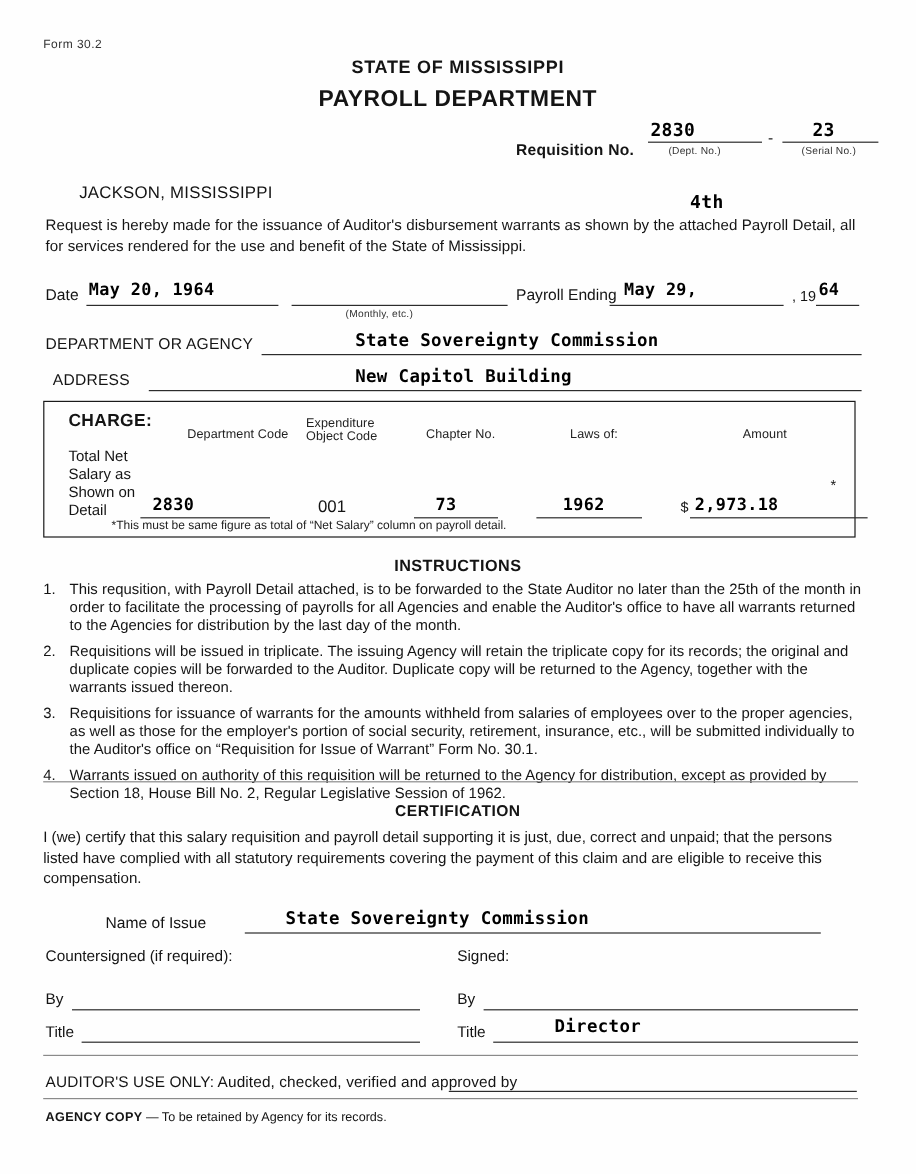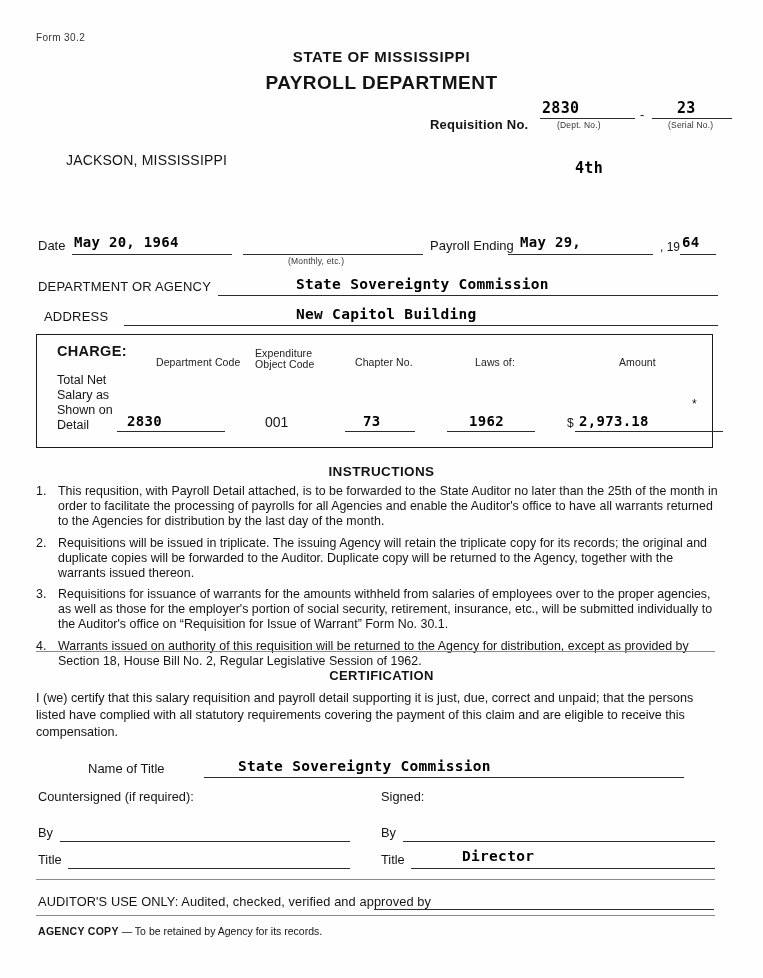--- a/index.html
+++ b/index.html
@@ -275,20 +275,21 @@
     <span class="hand" id="req-serial-value">23</span>
     <span id="req-serial-line"></span>
     <span class="caption" id="cap-dept">(Dept. No.)</span>
     <span class="caption" id="cap-serial">(Serial No.)</span>
   </div>
 
   <div class="abs" id="to-line2">JACKSON, MISSISSIPPI</div>
 
   <div class="abs hand" id="fourth-mark">4th</div>
 
+  <div class="abs" id="request-para">Request is hereby made for the issuance of Auditor's disbursement warrants as shown by the attached Payroll Detail, all for services rendered for the use and benefit of the State of Mississippi.</div>
 
   <div class="abs" id="date-row">
     <span id="date-label">Date</span>
     <span class="hand" id="date-value">May 20, 1964</span>
     <span id="date-line"></span>
     <span id="monthly-line"></span>
     <span class="caption" id="cap-monthly">(Monthly, etc.)</span>
     <span id="payroll-end-label">Payroll Ending</span>
     <span class="hand" id="payroll-end-value">May 29,</span>
     <span id="payroll-end-line"></span>
@@ -334,20 +335,21 @@
 
     <span class="val-cell hand" id="v-laws">1962</span>
     <span class="val-line" id="l-laws"></span>
 
     <span class="val-cell" id="v-dollar">$</span>
     <span class="val-cell hand" id="v-amt">2,973.18</span>
     <span class="val-line" id="l-amt"></span>
 
     <span class="val-cell" id="asterisk-mark">*</span>
 
+    <span id="charge-footnote">*This must be same figure as total of “Net Salary” column on payroll detail.</span>
   </div>
 
   <div class="abs" id="instructions-title">INSTRUCTIONS</div>
   <div class="abs" id="instructions-list">
     <div class="instr-item">
       <span class="instr-num">1.</span>
       <span>This requsition, with Payroll Detail attached, is to be forwarded to the State Auditor no later than the 25th of the month in order to facilitate the processing of payrolls for all Agencies and enable the Auditor's office to have all warrants returned to the Agencies for distribution by the last day of the month.</span>
     </div>
     <div class="instr-item">
       <span class="instr-num">2.</span>
@@ -362,21 +364,21 @@
       <span>Warrants issued on authority of this requisition will be returned to the Agency for distribution, except as provided by Section 18, House Bill No. 2, Regular Legislative Session of 1962.</span>
     </div>
   </div>
 
   <div class="abs rule-light" id="divider-1"></div>
 
   <div class="abs" id="certification-para">I (we) certify that this salary requisition and payroll detail supporting it is just, due, correct and unpaid; that the persons listed have complied with all statutory requirements covering the payment of this claim and are eligible to receive this compensation.</div>
   <div class="abs" id="certification-title">CERTIFICATION</div>
 
   <div class="abs" id="agency-row">
-    <span id="agency-label">Name of Title</span>
+    <span id="agency-label">Name of Issue</span>
     <span class="hand" id="agency-value">State Sovereignty Commission</span>
     <span id="agency-line"></span>
   </div>
 
   <div class="abs" id="countersigned-label">Countersigned (if required):</div>
   <div class="abs" id="signed-label">Signed:</div>
 
   <div class="abs" id="by-left-label">By</div>
   <div class="abs rule" id="by-left-line"></div>
   <div class="abs" id="by-right-label">By</div>

